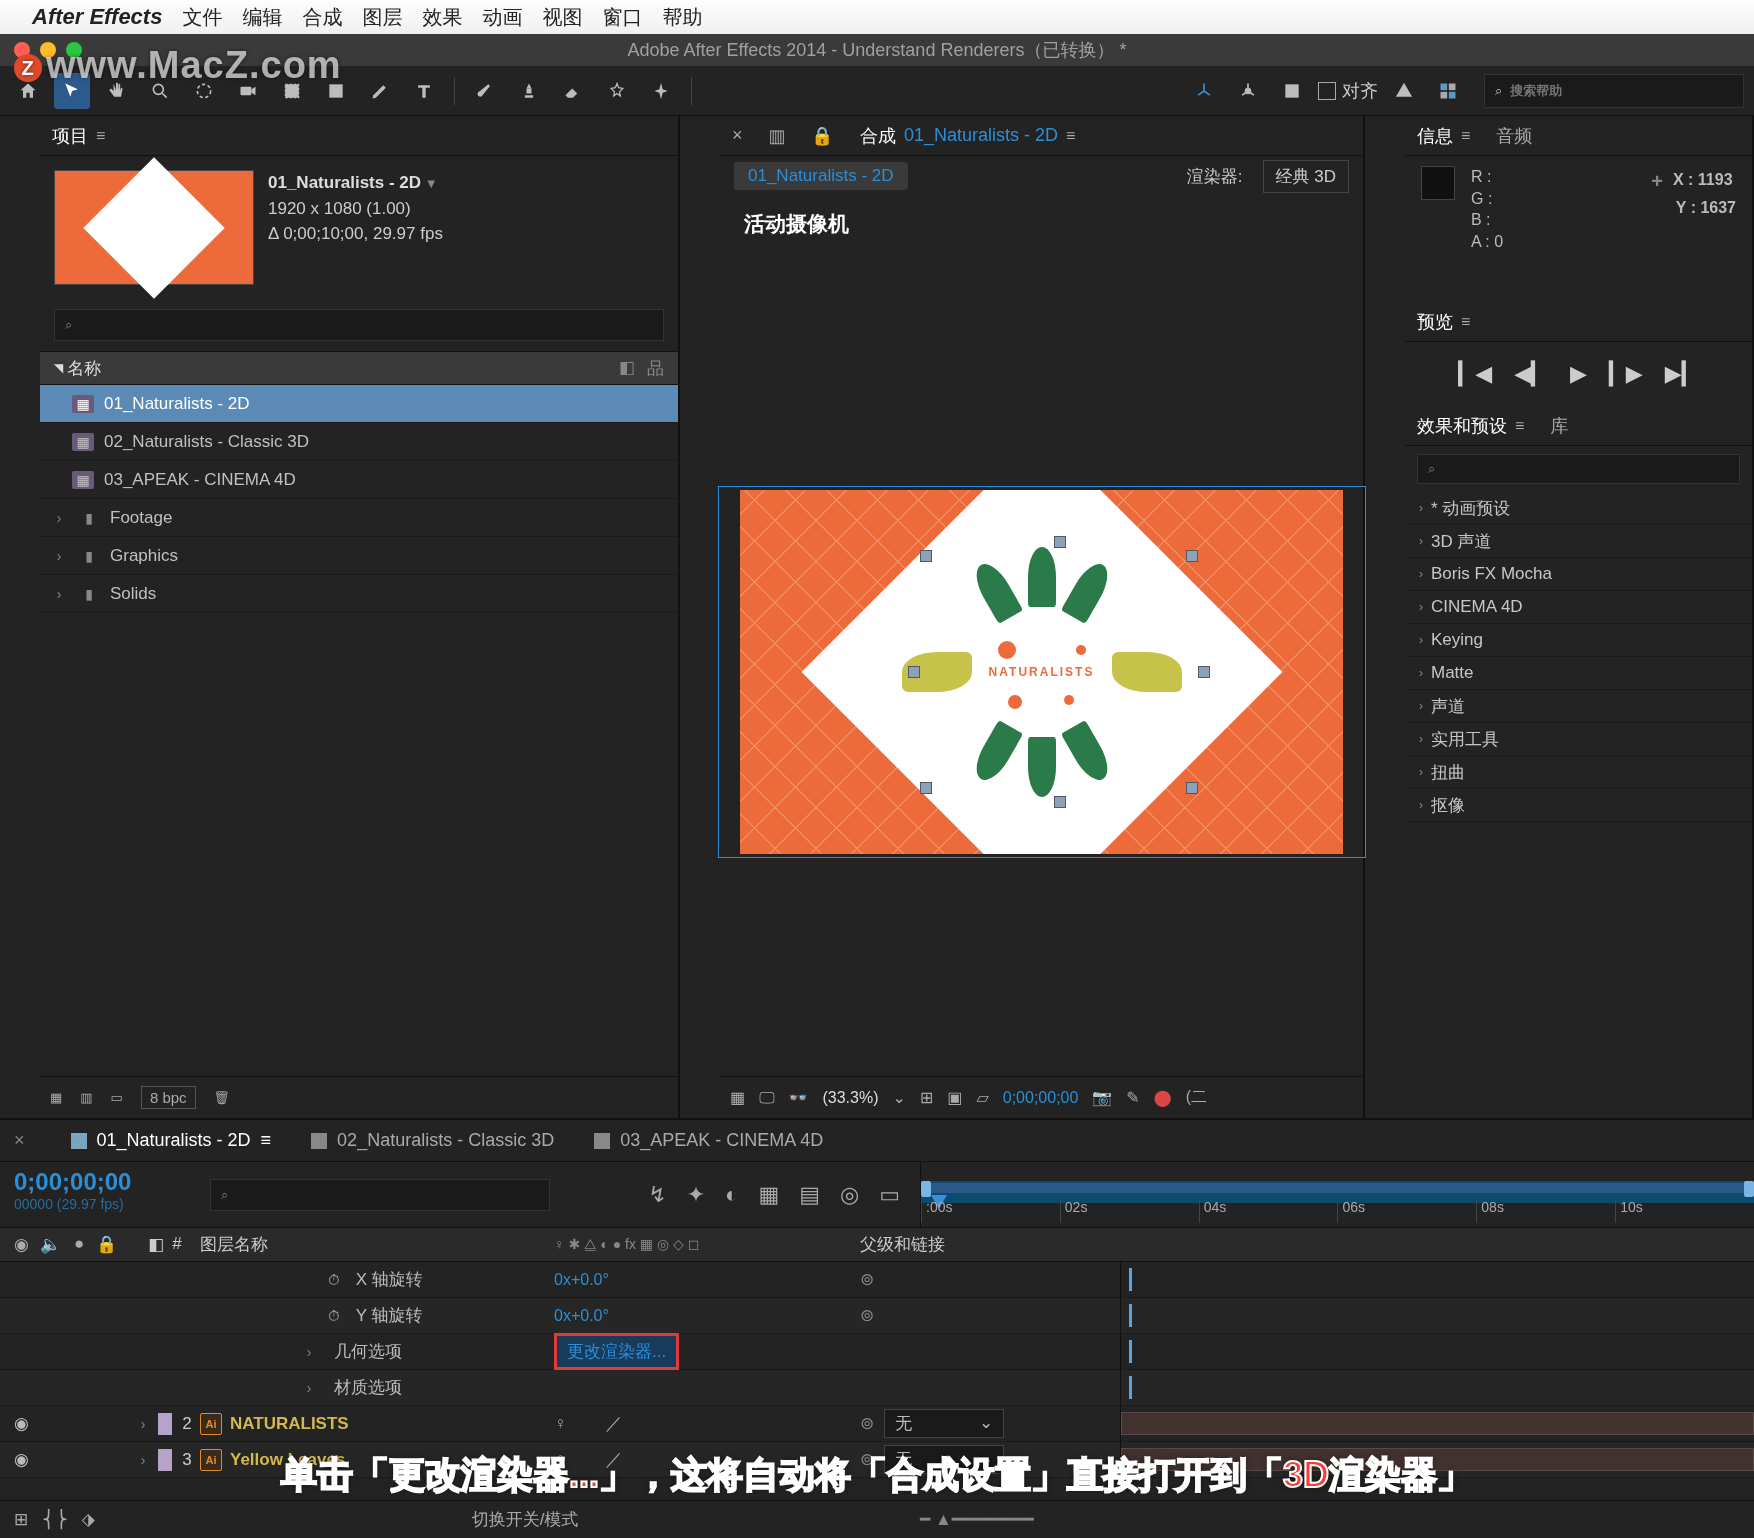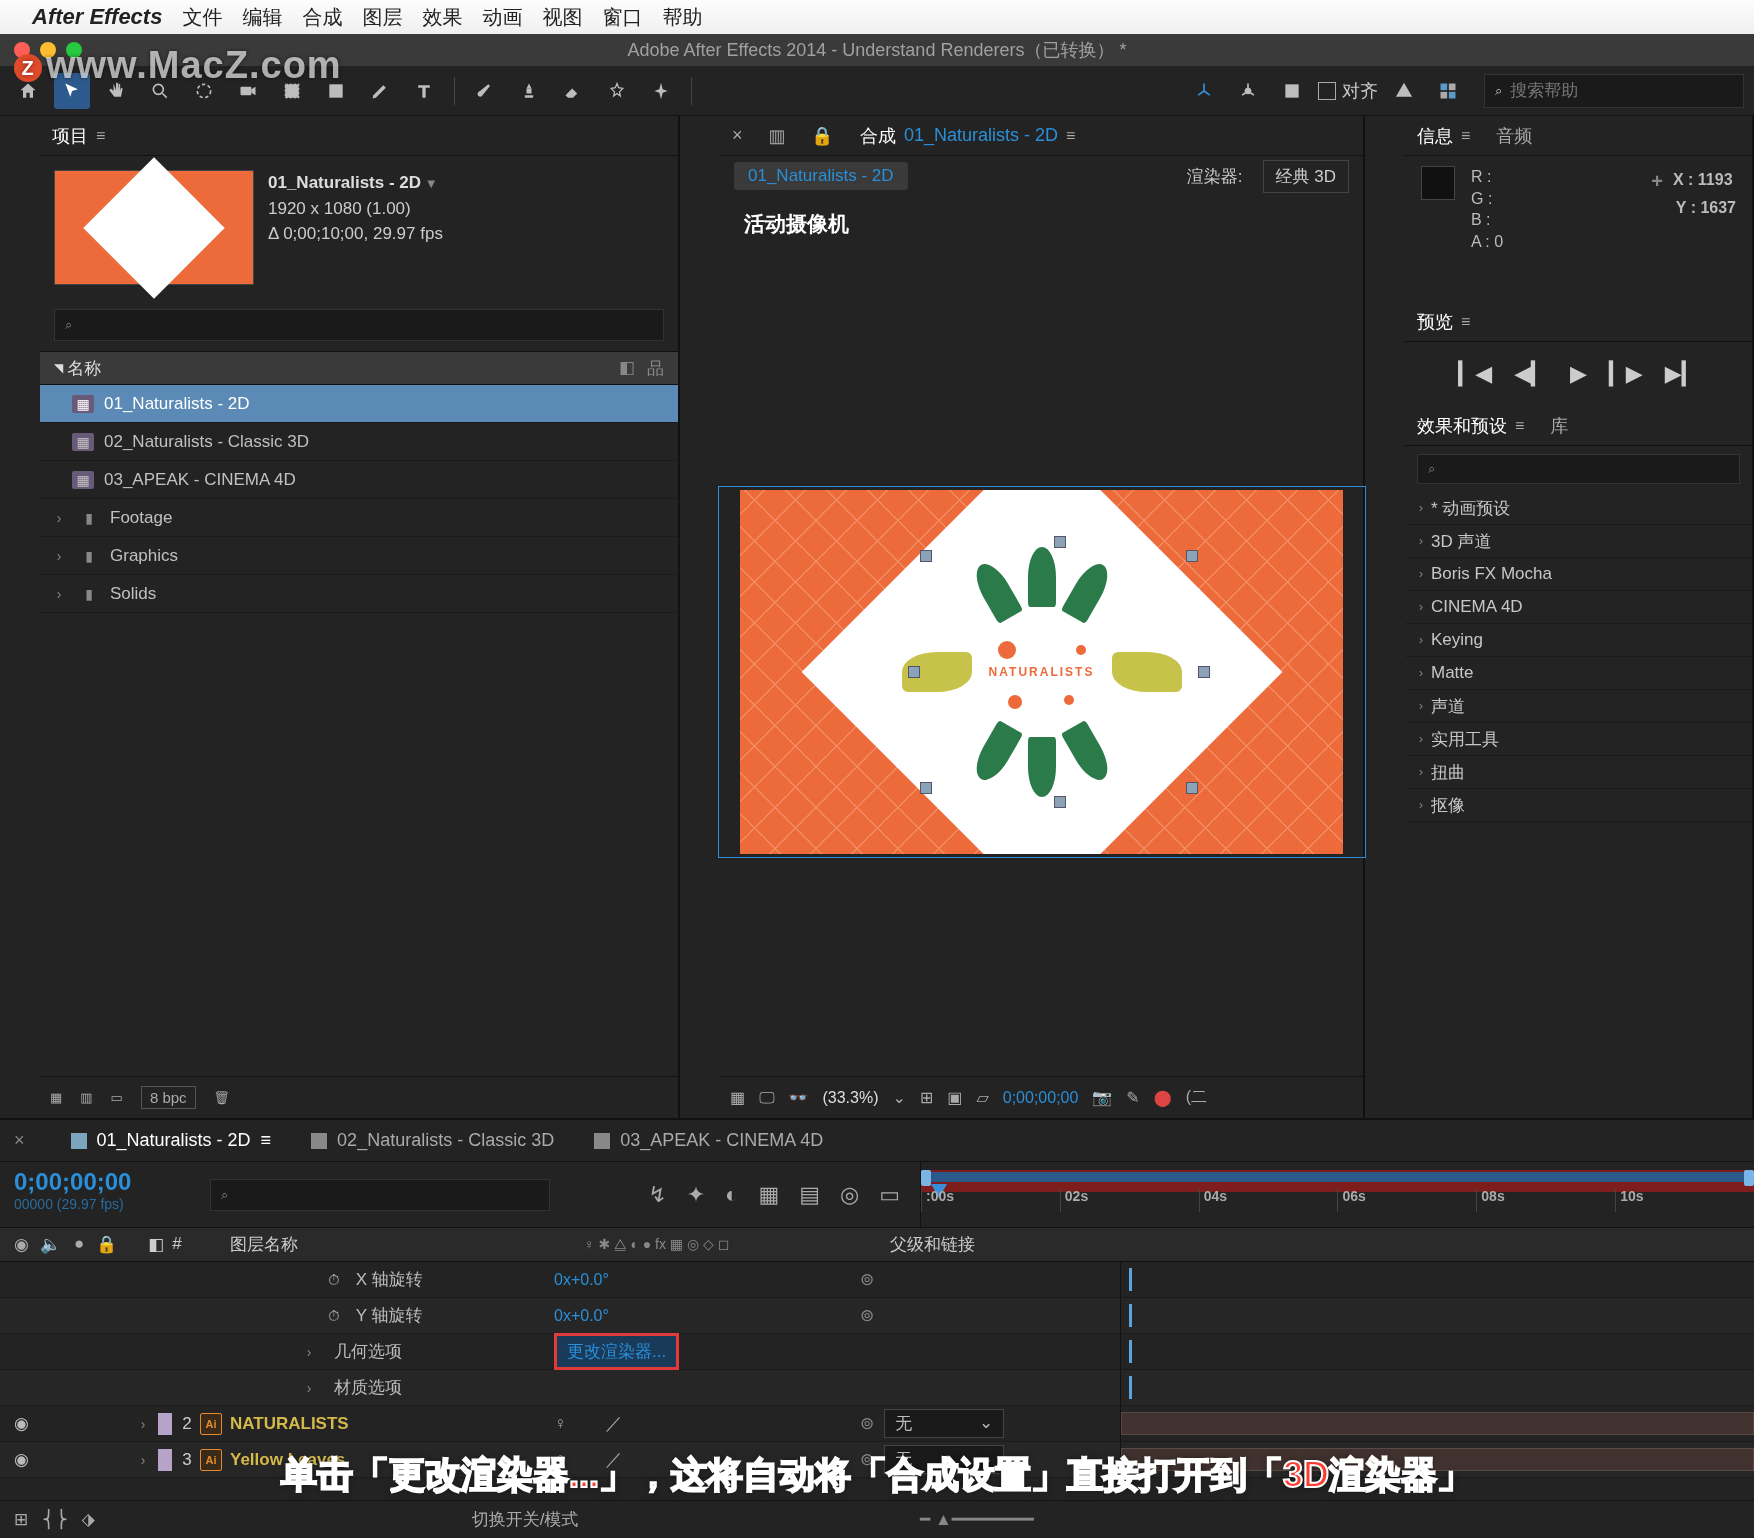--- a/index.html
+++ b/index.html
@@ -20,21 +20,21 @@
 
 
 .toolbar { background:#232323; height:50px; display:flex; align-items:center; padding:0 10px; gap:8px; border-bottom:1px solid #111; }
 .tool-btn { width:36px; height:36px; display:flex; align-items:center; justify-content:center; color:#bdbdbd; font-size:20px; border-radius:3px; }
 .tool-btn.sel { background:#2d5a8c; color:#fff; }
 .tool-btn svg { width:20px; height:20px; fill:currentColor; }
 .tool-sep { width:1px; height:28px; background:#444; margin:0 4px; }
 .align-box { display:flex; align-items:center; gap:6px; color:#ccc; font-size:18px; }
 .align-box .sq { width:18px; height:18px; border:1.5px solid #aaa; }
 .search-box { background:#1a1a1a; height:34px; width:260px; display:flex; align-items:center; padding:0 10px; gap:8px; margin-left:10px; border:1px solid #333; }
-.search-box input { background:transparent; border:none; color:#22c55e; font-size:17px; outline:none; flex:1; }
+.search-box input { background:transparent; border:none; color:#22c55e; font-size:13px; outline:none; flex:1;font-weight:bold; }
 
 
 .main { display:flex; height:calc(100% - 34px - 32px - 50px - 420px); }
 .main > .col { border-right:2px solid #111; display:flex; flex-direction:column;margin-left:40px; }
 .col-project { width:640px; }
 .col-comp { flex:1; min-width:0; }
 .col-right { width:349px; border-right:none; }
 
 
 .panel-tabs { background:#232323; height:40px; display:flex; align-items:center; padding:0 12px; gap:26px; font-size:18px; color:#aaa; border-bottom:1px solid #111; }
@@ -116,32 +116,32 @@
 .tl-tabs .ttab.active { color:#fff; }
 .tl-tabs .x { color:#888; margin-right:6px; }
 .tl-head { height:66px; display:flex; border-bottom:1px solid #111; }
 .tl-time { width:210px; padding:6px 14px; }
 .tl-time .tc { color:#2a8fd8; font-size:24px; font-weight:600; }
 .tl-time .sub { color:#2a6a9a; font-size:14px; }
 .tl-search { width:360px; display:flex; align-items:center; }
 .tl-search .sbox { background:#1a1a1a; height:32px; width:340px; display:flex; align-items:center; padding:0 10px; color:#888; border:1px solid #333; }
 .tl-icons-mid { flex:0 0 350px; display:flex; align-items:center; justify-content:flex-end; gap:20px; color:#aaa; font-size:22px; padding-right:20px; }
 .tl-ruler-wrap { flex:1; position:relative; border-left:1px solid #111; }
-.tl-ruler { position:absolute; left:0; right:0; top:8px; height:22px; background:#7f1d1d; display:flex;font-weight:bold; }
+.tl-ruler { position:absolute; left:0; right:0; top:19px; height:22px; background:#0c4a6e; display:flex; }
 .tl-ruler .bar { position:absolute; left:2px; right:2px; top:2px; height:10px; background:#2a5a8a; border:0; border-radius:2px; }
 .tl-ruler .bar .grip { position:absolute; top:-2px; width:10px; height:16px; background:#7bb4e6; border-radius:2px; }
 .tl-ruler .bar .grip.l{left:-2px;} .tl-ruler .bar .grip.r{right:-2px;}
 .tl-ruler .ticks { position:absolute; left:0; right:0; top:18px; height:24px; display:flex; font-size:14px; color:#aaa; }
 .tl-ruler .ticks span { flex:1; border-left:1px solid #444; padding-left:4px; }
 .tl-ruler .play { position:absolute; left:10px; top:14px; width:0; height:0; border-left:8px solid transparent; border-right:8px solid transparent; border-top:14px solid #3a8fd8; }
 
 .tl-cols { height:34px; background:#2a2a2a; display:flex; align-items:center; border-bottom:1px solid #111; font-size:17px; color:#ccc; }
 .tl-cols .c-eye { width:130px; display:flex; gap:12px; padding-left:14px; color:#aaa; }
 .tl-cols .c-tag { width:70px; display:flex; gap:8px; justify-content:center; }
-.tl-cols .c-name { width:350px;margin-left:30px; }
+.tl-cols .c-name { width:350px; }
 .tl-cols .c-sw { width:310px; display:flex; gap:2px; font-size:14px; color:#888; padding-left:4px; }
 .tl-cols .c-parent { width:260px; }
 .tl-cols .c-track { flex:1; border-left:1px solid #111; background:#2a2a2a; }
 
 .tl-body { flex:1; position:relative; overflow:hidden; }
 .layer-row { height:36px; display:flex; align-items:center; font-size:17px; color:#bbb; border-bottom:1px solid #1b1b1b; }
 .layer-row.alt { background:#262626; }
 .layer-row .c-eye{width:130px;display:flex;gap:12px;padding-left:14px;}
 .layer-row .c-tag{width:70px;display:flex;gap:6px;align-items:center;justify-content:center;}
 .layer-row .c-name{width:350px;display:flex;align-items:center;gap:8px;}

